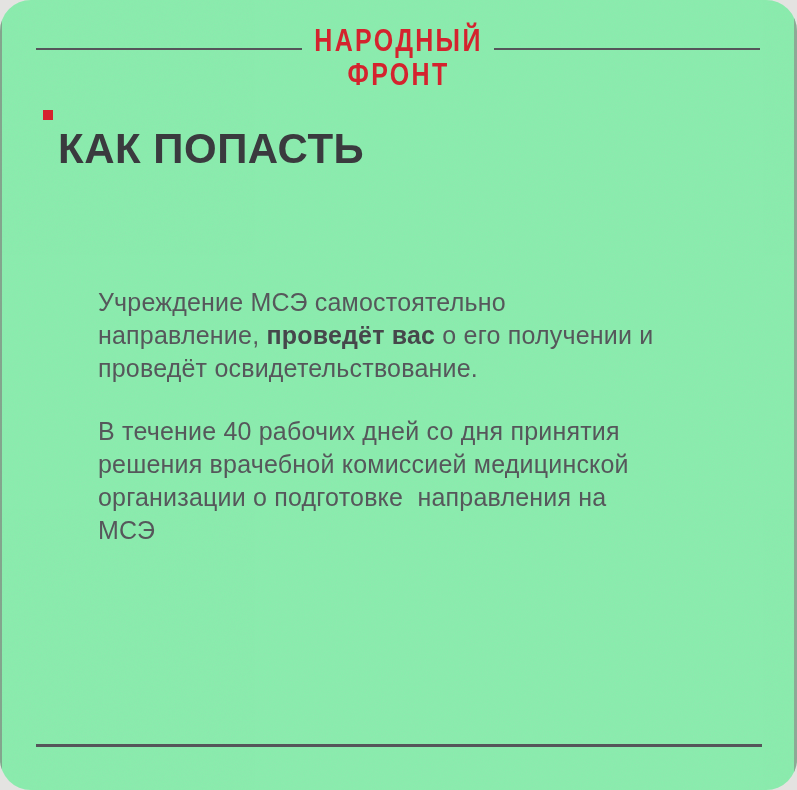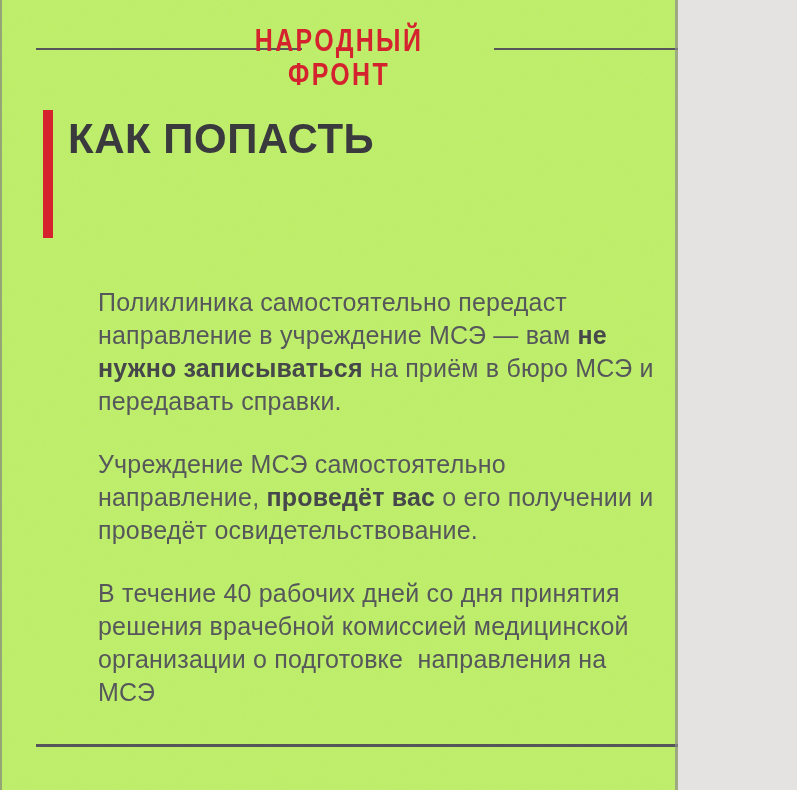--- a/index.html
+++ b/index.html
@@ -3,24 +3,25 @@
 <meta charset="utf-8">
 <style>
   html, body {
     margin: 0;
     padding: 0;
     background: #e4e3e1;
     font-family: "Liberation Sans", "DejaVu Sans", sans-serif;
   }
   .card {
     position: relative;
-    width: 678px;
+    width: 797px;
     height: 790px;
-    background: #bef264;
+    background: #86efac;
     overflow: hidden;
+    border-radius: 31px;
   }
   .texture {
     position: absolute;
     inset: 0;
     z-index: 1;
     pointer-events: none;
     opacity: 0.5;
   }
   .edge {
     position: absolute;
@@ -61,20 +62,21 @@
     white-space: nowrap;
   }
 
   
   .title-block {
     position: absolute;
     left: 43px;
     top: 110px;
     z-index: 2;
     display: flex;
+    flex-direction: column;
   }
   .red-bar {
     width: 10px;
     height: 128px;
     background: #d5232d;
     flex: 0 0 10px;
   }
   .page-title {
     margin: 0 0 0 15px;
     padding-top: 1px;
@@ -141,24 +143,20 @@
       <div class="logo-line">ФРОНТ</div>
     </div>
   </header>
 
   <section class="title-block">
     <div class="red-bar"></div>
     <h1 class="page-title"><span>КАК ПОПАСТЬ</span><br></h1>
   </section>
 
   <main class="body-text">
-    <p><span>Поликлиника самостоятельно передаст
-направление в учреждение МСЭ — вам </span><b>не
-нужно записываться</b><span> на приём в бюро МСЭ и
-передавать справки.</span></p>
     <p><span>Учреждение МСЭ самостоятельно
 направление, </span><b>проведёт вас</b><span> о его получении и
 проведёт освидетельствование.</span></p>
     <p><span>В течение 40 рабочих дней со дня принятия
 решения врачебной комиссией медицинской
 организации о подготовке  направления на
 МСЭ</span></p>
   </main>
 
   <div class="bottom-rule"></div>

